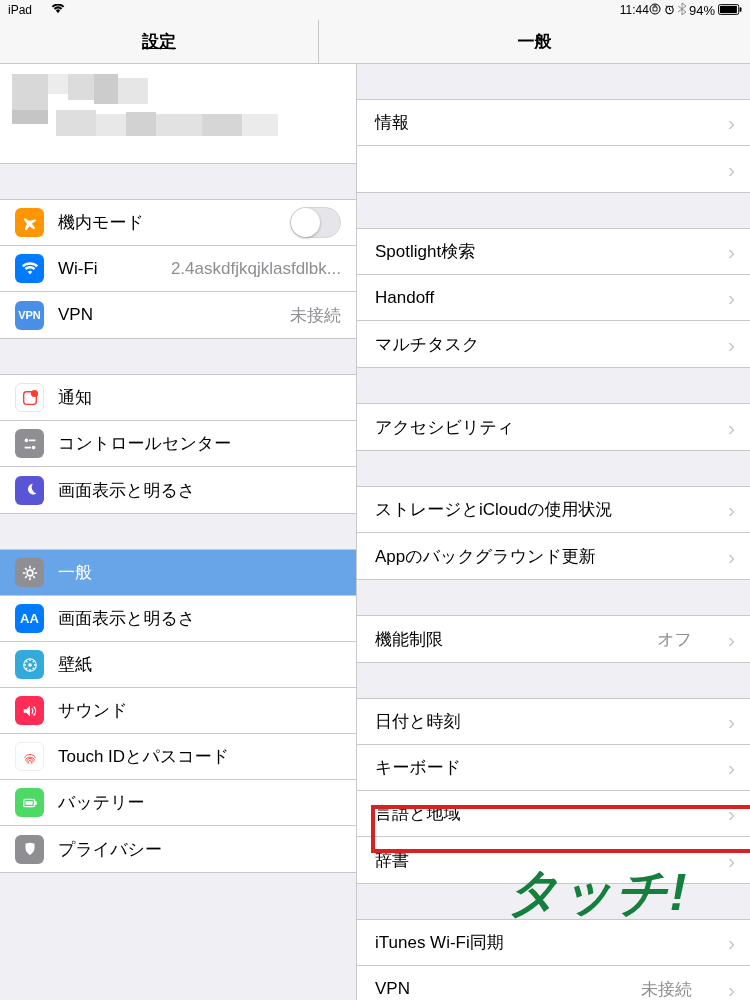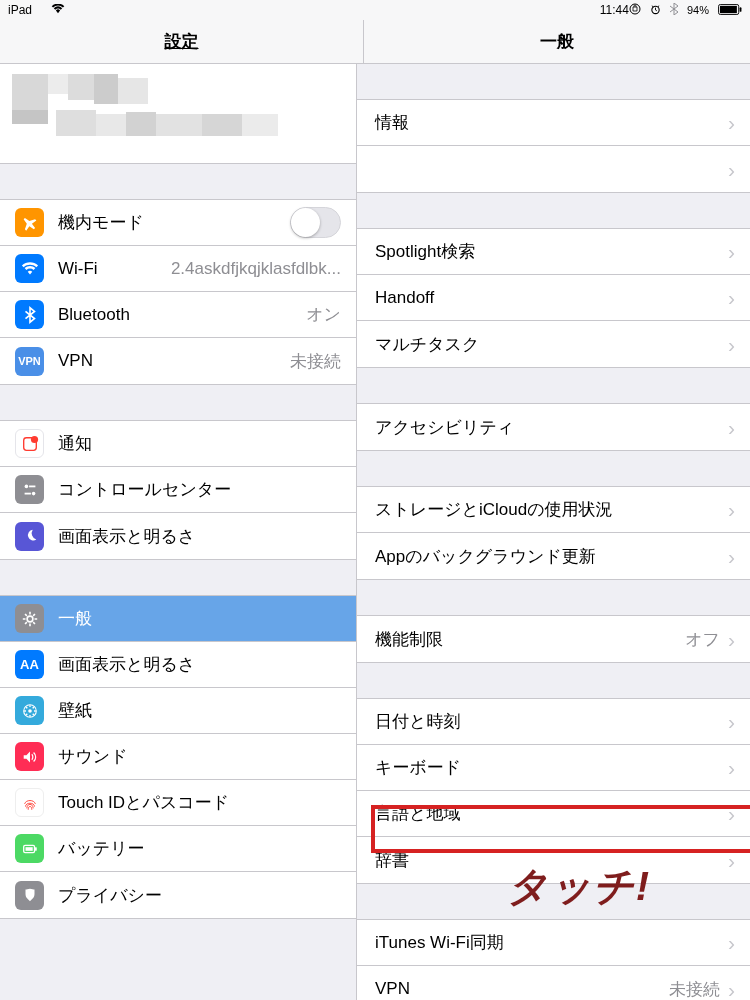--- a/index.html
+++ b/index.html
@@ -2,27 +2,27 @@
 <html><head>
   <meta charset="utf-8">
   <style>
     * { margin: 0; padding: 0; box-sizing: border-box; font-family: -apple-system, "Hiragino Sans", sans-serif; }
     body { width: 750px; height: 1000px; background: #efeff4; overflow: hidden; position: relative; }
 
     
     .status-bar { height: 20px; display: flex; align-items: center; padding: 0 8px; font-size: 12px; color: #000; background: #f7f7f8; }
     .status-left { flex: 0 0 auto; display: flex; align-items: center; gap: 19px; }
     .status-center { flex: 1 1 auto; text-align: right; font-weight: 500; }
-    .status-right { flex: 0 0 auto; display: flex; align-items: center; gap: 9px; font-size: 11px; }
+    .status-right { flex: 0 0 auto; display: flex; align-items: center; gap: 3px; font-size: 13px; }
     .wifi-icon { width: 14px; height: 10px; }
     .battery-icon { width: 24px; height: 11px; }
 
     
     .titlebars { display: flex; height: 44px; background: #f7f7f8; border-bottom: 1px solid #c8c7cc; }
-    .titlebar-left { width: 364px; display: flex; align-items: center; justify-content: center; font-size: 17px; font-weight: 600; border-right: 1px solid #c8c7cc; text-decoration: underline; }
+    .titlebar-left { width: 319px; display: flex; align-items: center; justify-content: center; font-size: 17px; font-weight: 600; border-right: 1px solid #c8c7cc; text-decoration: underline; }
     .titlebar-right { flex: 1; display: flex; align-items: center; justify-content: center; font-size: 17px; font-weight: 600; }
 
     
     .main { display: flex; height: calc(1000px - 64px); }
     .sidebar { width: 357px; background: #efeff4; border-right: 1px solid #c8c7cc; overflow-y: auto; }
     .detail { flex: 1; background: #efeff4; overflow-y: auto; position: relative; }
 
     
     .group { margin-top: 35px; background: #fff; border-top: 1px solid #c8c7cc; border-bottom: 1px solid #c8c7cc; }
     .sidebar .group:first-child { margin-top: 25px; }
@@ -32,36 +32,36 @@
     .row { display: flex; align-items: center; height: 46px; padding: 0 15px; border-bottom: 1px solid #c8c7cc; background: #fff; position: relative; }
     .row:last-child { border-bottom: none; }
     .row .icon { width: 29px; height: 29px; border-radius: 6px; margin-right: 14px; flex: 0 0 auto; display: flex; align-items: center; justify-content: center; }
     .row .label { flex: 0 0 auto; font-size: 17px; color: #000; white-space: nowrap; }
     .row .value { flex: 1 1 auto; text-align: right; font-size: 17px; color: #8e8e93; padding-left: 0; white-space: nowrap; overflow: hidden; text-overflow: ellipsis; }
     .row .chevron { flex: 0 0 auto; margin-left: 8px; color: #c7c7cc; font-size: 21px; line-height: 1; }
     .row.selected { background: #67a5e8; }
     .row.selected .label { color: #fff; }
     .row.selected .icon svg path, .row.selected .icon svg circle, .row.selected .icon svg rect { }
 
-    .detail .row { padding-left: 18px; }
+    .detail .row { padding-left: 18px; gap: 28px; }
     .detail .row .label { flex: 0 0 auto; }
     .detail .row .spacer { flex: 1 1 auto; }
 
     
     .switch { width: 51px; height: 31px; border-radius: 16px; background: #e5e5ea; position: relative; border:1px solid #d5d5da; }
     .switch .knob { width: 29px; height: 29px; border-radius: 50%; background: #fff; box-shadow: 0 1px 3px rgba(0,0,0,.3); position: absolute; top: 0px; left: 0px; }
 
     
     .account { height: 100px; background: #fff; border-bottom:1px solid #c8c7cc; position: relative; overflow: hidden; }
     .pixels { position: absolute; inset: 0; }
     .pixels span { position: absolute; display: block; }
 
     
     .highlight { position: absolute; border: 4px solid #d62222; pointer-events: none; }
-    .annotation { position: absolute; font-size: 40px; font-weight: 800; color: #7f1d1d; font-style: italic; letter-spacing: 2px; pointer-events: none; }
+    .annotation { position: absolute; font-size: 51px; font-weight: 800; color: #15803d; font-style: italic; letter-spacing: 2px; pointer-events: none; }
 
     
     .bg-orange { background: #ff9500; }
     .bg-blue { background: #007aff; }
     .bg-vpn { background: #4a8fe7; }
     .bg-grey { background: #8e8e93; }
     .bg-purple { background: #5856d6; }
     .bg-bluetx { background: #007aff; }
     .bg-cyan { background: #34aadc; }
     .bg-pink { background: #ff2d55; }
@@ -159,29 +159,20 @@
       <div class="row">
         <div class="icon bg-blue">
           <svg viewBox="0 0 20 20">
               <path d="M10 16l-2.5-3c1.5-1.3 3.5-1.3 5 0zM4 9c3.5-3.2 8.5-3.2 12 0l-2 2c-2.3-2-5.7-2-8 0zM1 6c5-4.5 13-4.5 18 0l-2 2c-4-3.5-10-3.5-14 0z" fill="#fff"></path>
             </svg>
         </div>
         <span class="label">Wi-Fi</span>
         <span class="value">2.4askdfjkqjklasfdlbk...</span>
       </div>
       <div class="row">
-        <div class="icon bg-blue">
-          <svg viewBox="0 0 20 20">
-              <path d="M10 2v16l5-4-5-4 5-4-5-4zM10 10L5 6M10 10L5 14" stroke="#fff" stroke-width="1.8" fill="none"></path>
-            </svg>
-        </div>
-        <span class="label">Bluetooth</span>
-        <span class="value">オン</span>
-      </div>
-      <div class="row">
         <div class="icon bg-vpn">
             <span class="icon-text">VPN</span>
           </div>
         <span class="label">VPN</span>
         <span class="value">未接続</span>
       </div>
     </div>
 
     <div class="group">
       <div class="row">

